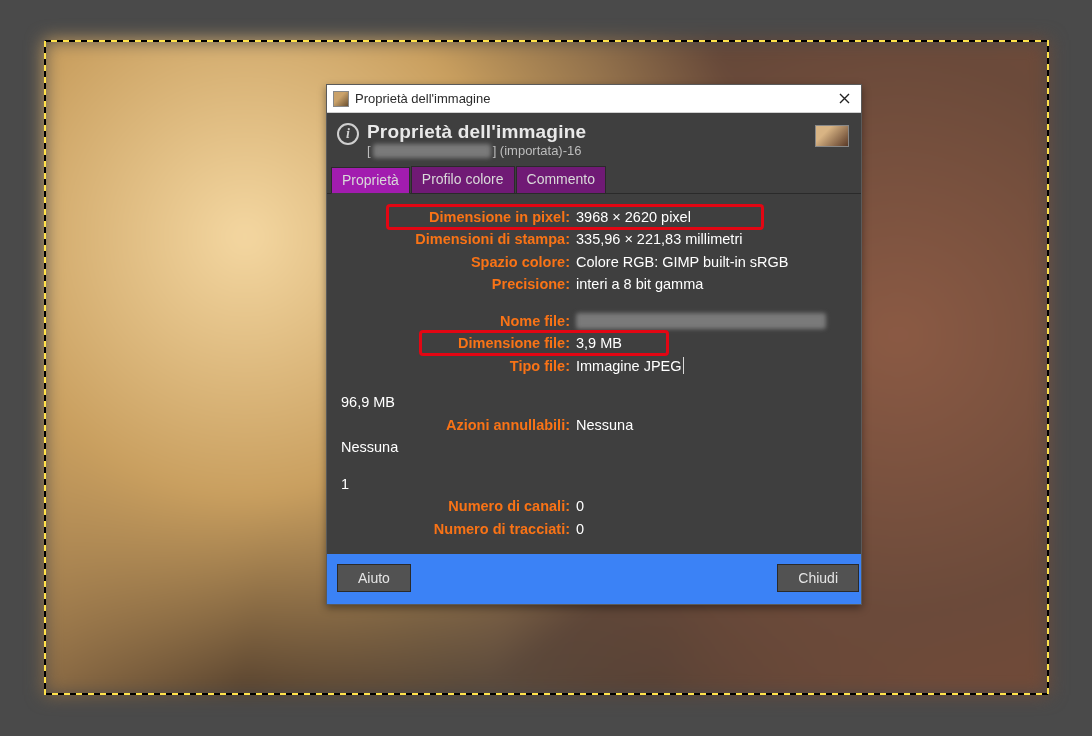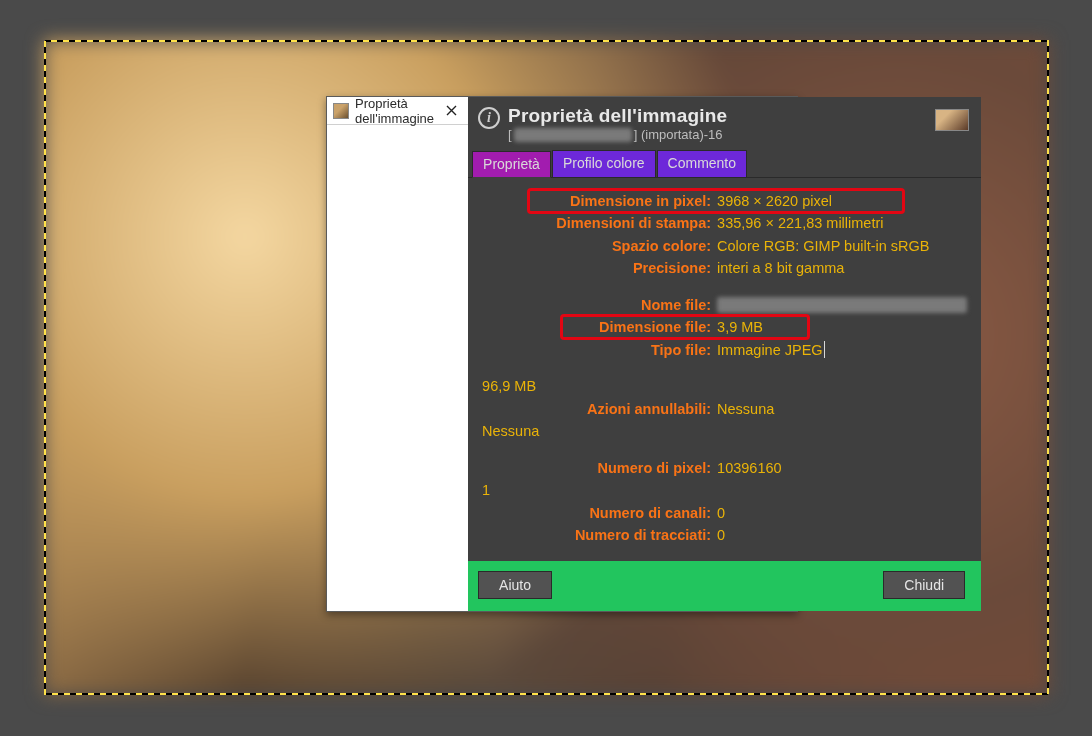--- a/index.html
+++ b/index.html
@@ -32,27 +32,26 @@
     height: 655px;
     pointer-events: none;
   }
   .selection-border svg { width: 100%; height: 100%; }
 
   
   .dialog {
     position: absolute;
     left: 326px;
     top: 84px;
-    width: 472px;
+    width: 536px;
     background: #ffffff;
     border: 1px solid #5a5a5a;
     box-shadow: 0 3px 8px rgba(0,0,0,0.4);
     display: flex;
-    flex-direction: row;
-    margin-top: 12px;
+    flex-direction: column;
   }
   .titlebar {
     height: 28px;
     background: #ffffff;
     display: flex;
     align-items: center;
     padding: 0 6px;
     gap: 6px;
     border-bottom: 1px solid #d0d0d0;
   }
@@ -131,21 +130,21 @@
     background: #3f3f3f;
     padding-left: 4px;
     gap: 0;
   }
   .tab {
     padding: 4px 10px 5px;
     font-size: 14px;
     color: #d9d9d9;
     border: 1px solid #2a2a2a;
     border-bottom: none;
-    background: #6d28d9;
+    background: #701a75;
     margin-right: 1px;
     cursor: pointer;
   }
   .tab.active {
     background: #a21caf;
     border-bottom: 1px solid #3f3f3f;
     position: relative;
     top: 1px;
   }
   .tab-divider { height:1px; background:#2a2a2a; }
@@ -162,21 +161,21 @@
     position: relative;
   }
   .row .label {
     width: 235px;
     text-align: right;
     font-weight: bold;
     color: #f97316;
     padding-right: 6px;
   }
   .row .value {
-    color: #eab308;
+    color: #ffffff;
     position: relative;
   }
   .group-gap { height: 14px; }
 
   .hl {
     position: absolute;
     border: 3px solid #e30613;
     border-radius: 4px;
     pointer-events: none;
   }
@@ -188,22 +187,22 @@
     width: 1px; height: 17px;
     background: #d9d9d9;
     vertical-align: -3px;
     margin-left: 1px;
   }
 
   
   .footer {
     display: flex;
     justify-content: space-between;
-    padding: 10px 16px 12px 10px;
-    background: #22c55e;
+    padding: 10px 2px 12px 10px;
+    background: #3b82f6;
   }
   .btn {
     background: #525252;
     border: 1px solid #2a2a2a;
     color: #e5e5e5;
     font-size: 14px;
     padding: 5px 20px;
     cursor: pointer;
   }
 </style>
@@ -297,24 +296,20 @@
         <span class="label">Azioni annullabili:</span>
         <span class="value">Nessuna</span>
       </div>
       <div class="row">
         <span class="value">Nessuna</span>
       </div>
 
       <div class="group-gap"></div>
 
       <div class="row">
-        <span class="label">Numero di pixel:</span>
-        <span class="value">10396160</span>
-      </div>
-      <div class="row">
         <span class="value">1</span>
       </div>
       <div class="row">
         <span class="label">Numero di canali:</span>
         <span class="value">0</span>
       </div>
       <div class="row">
         <span class="label">Numero di tracciati:</span>
         <span class="value">0</span>
       </div>

